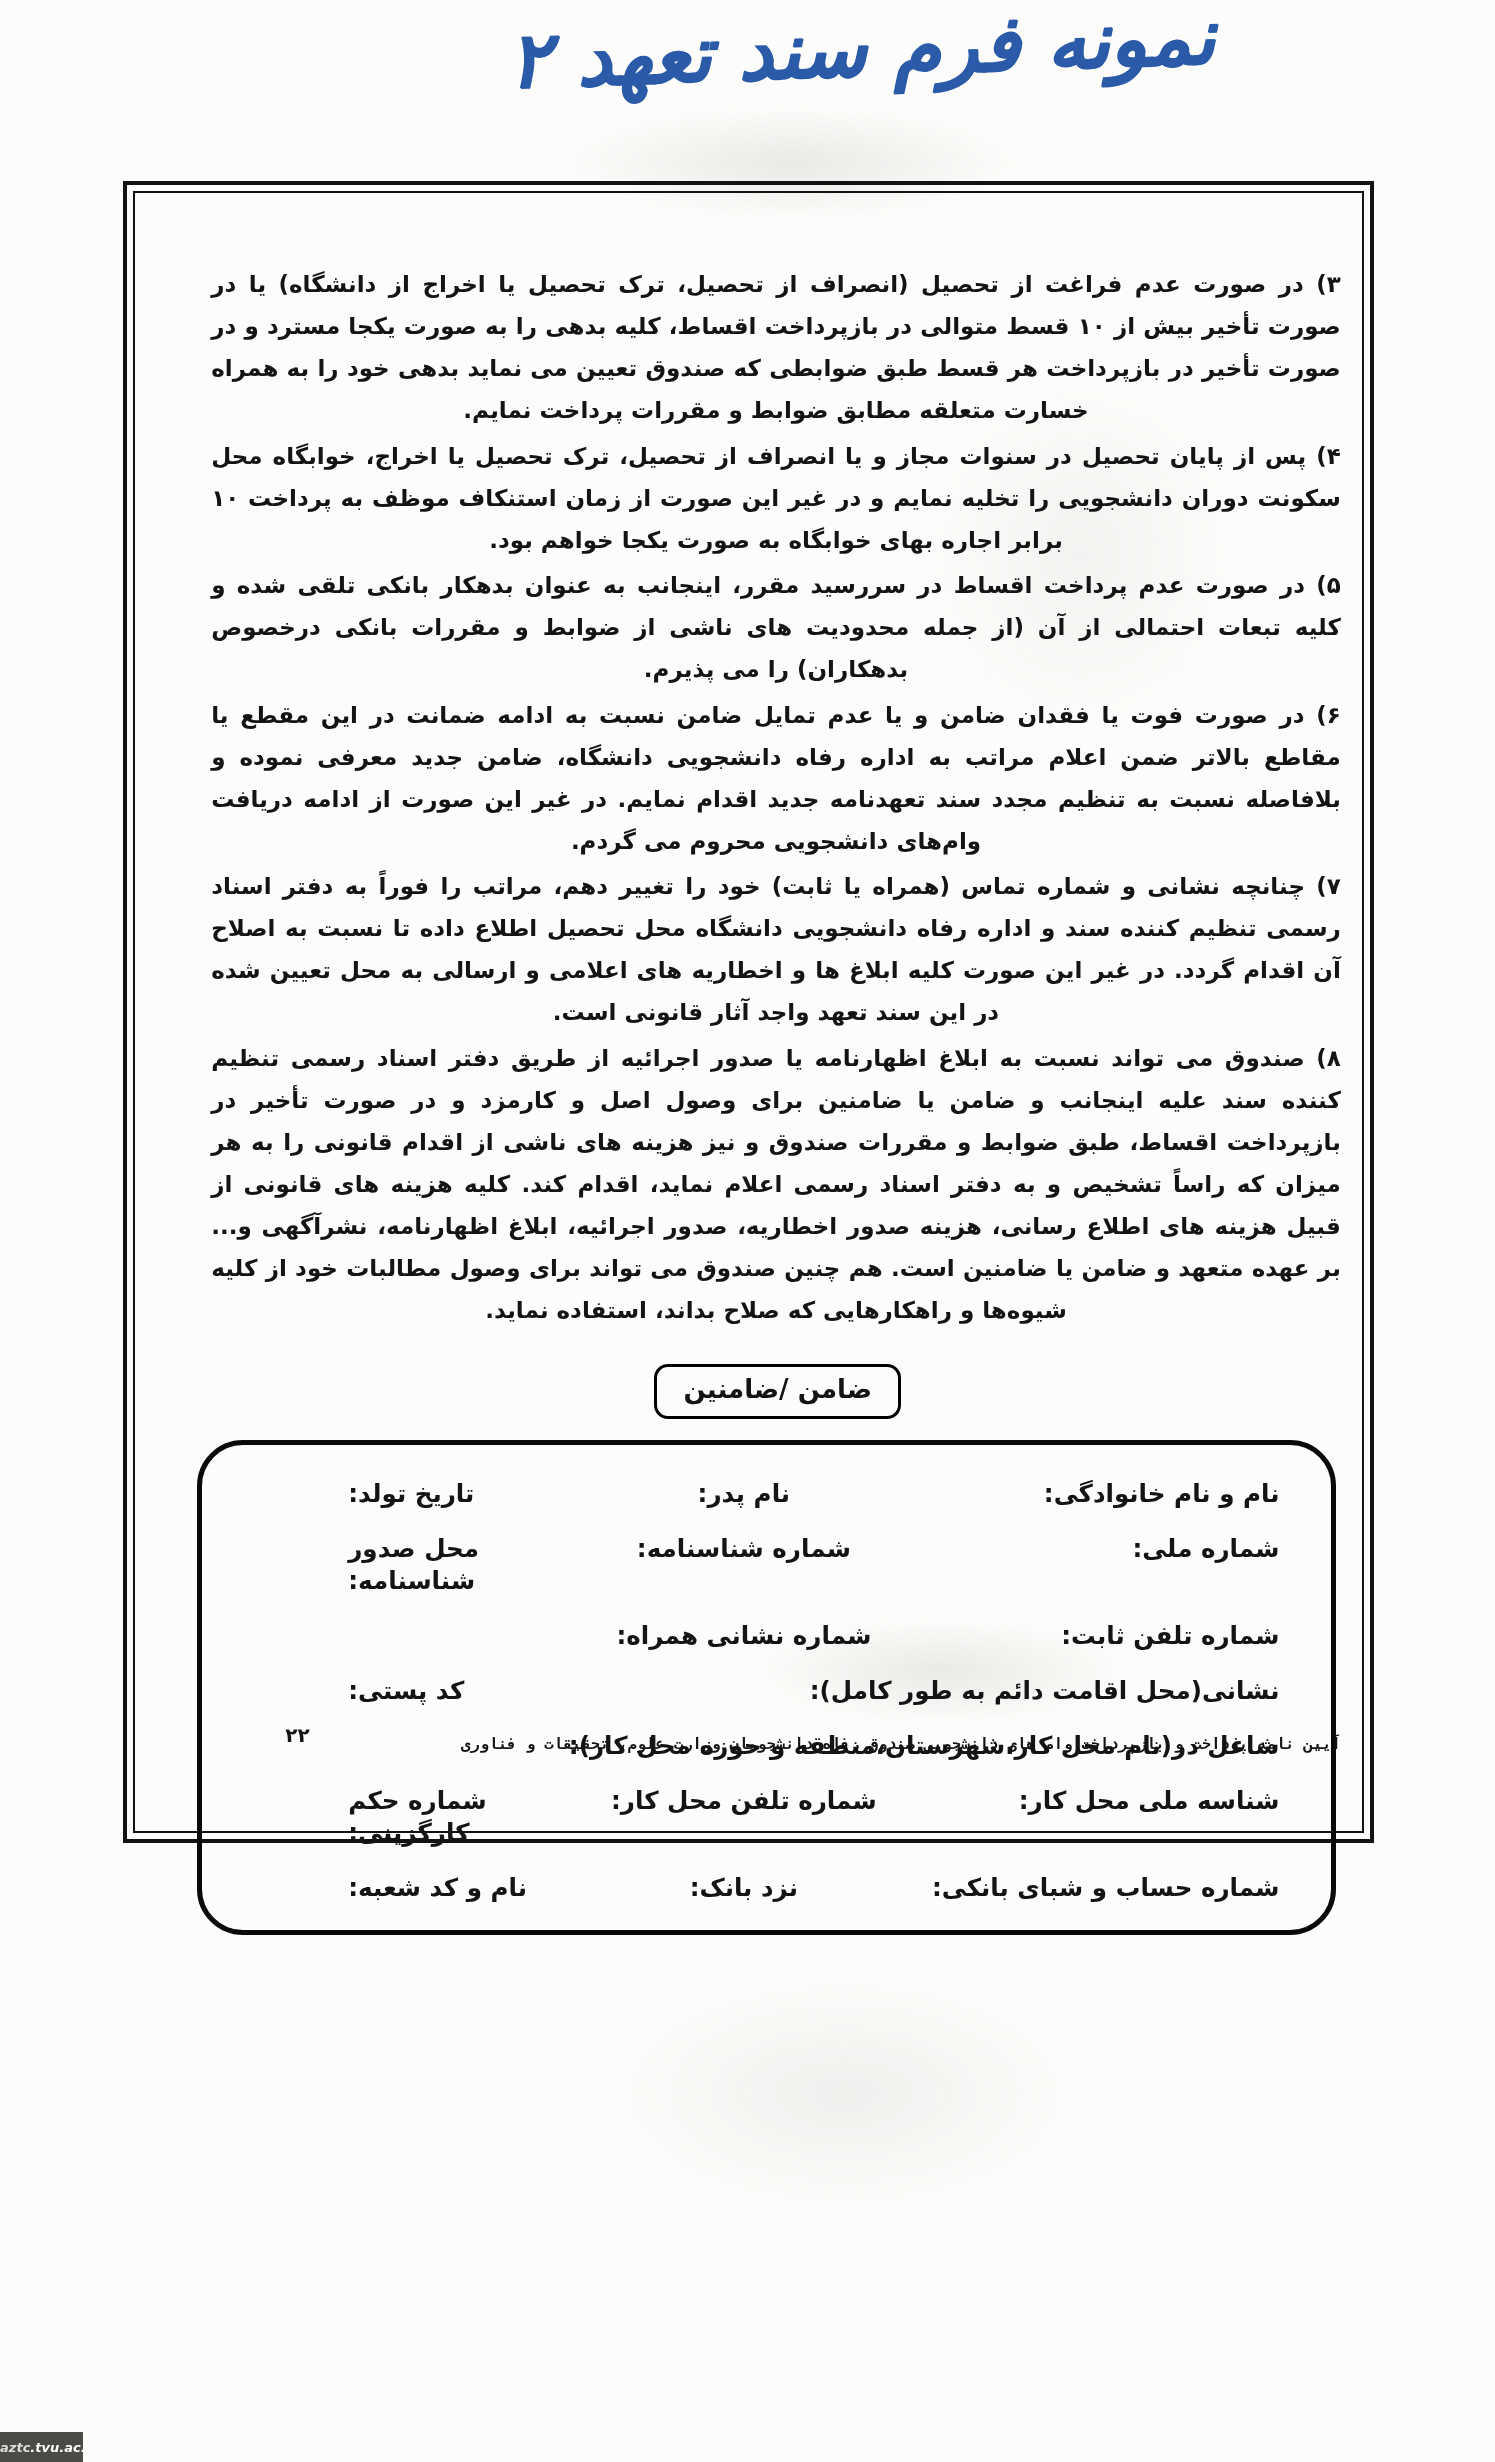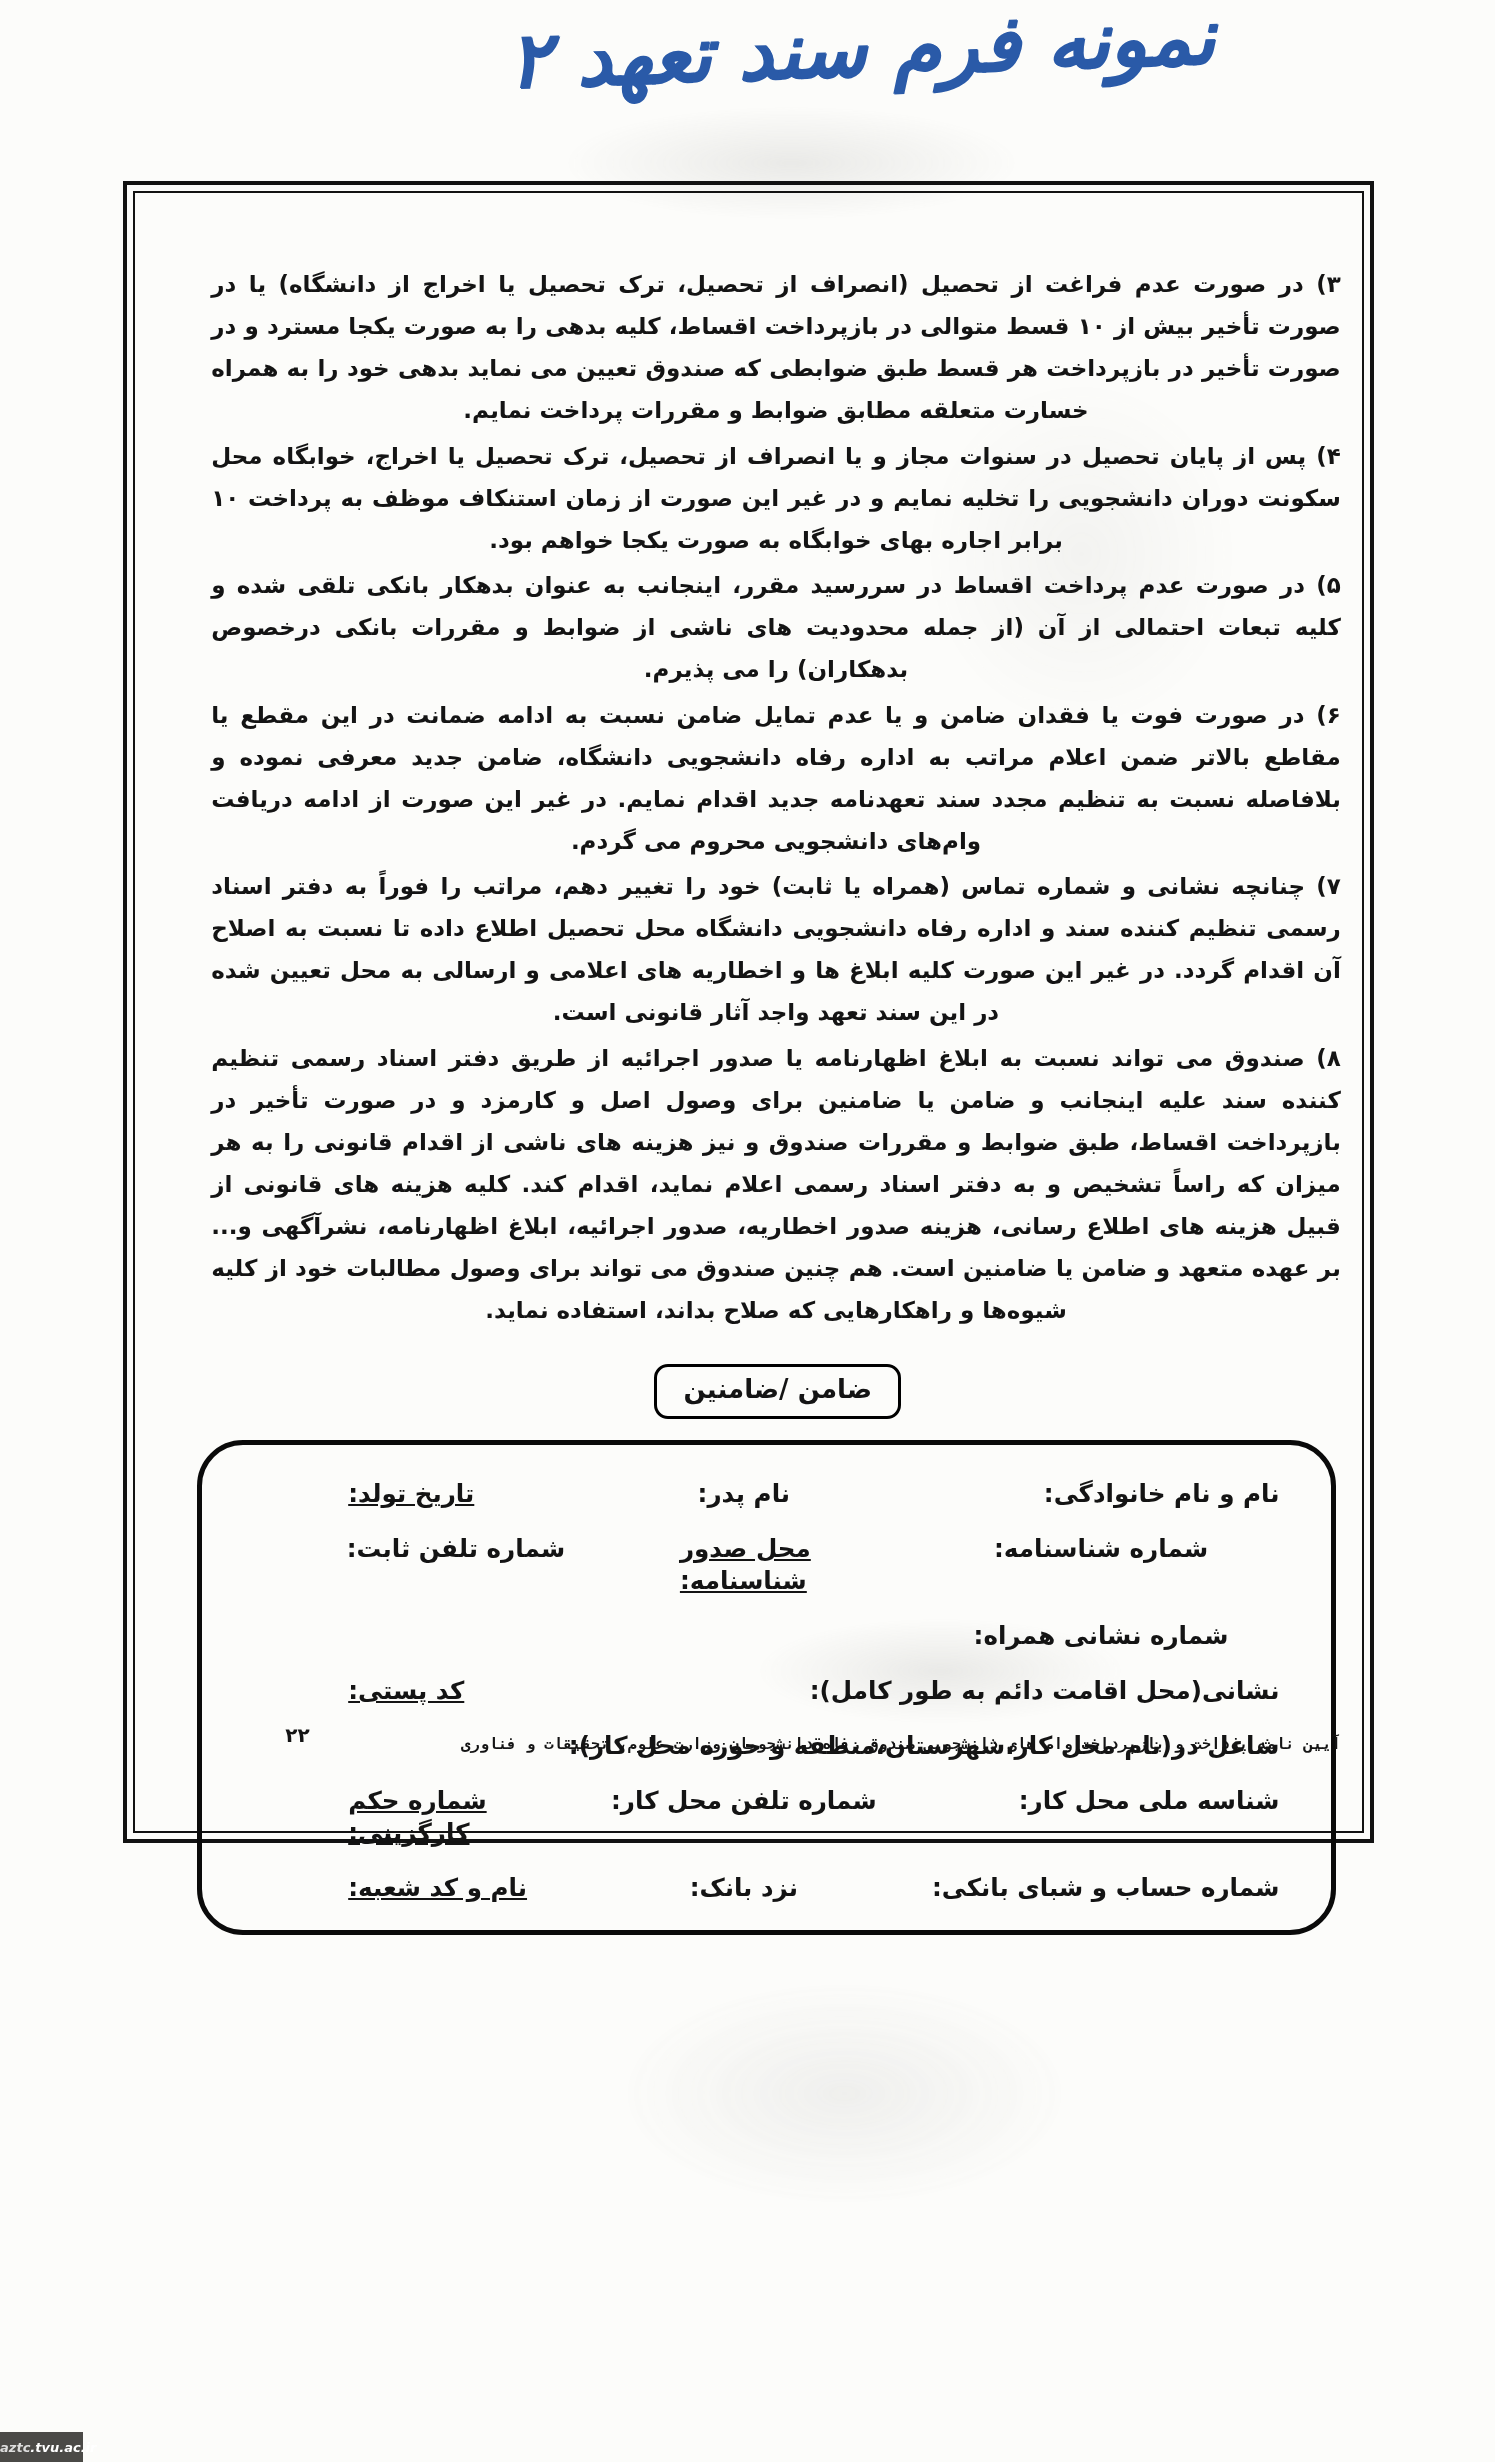--- a/index.html
+++ b/index.html
@@ -59,21 +59,21 @@
   .guarantor-box{
     margin:21px 5.3px 0 -14px;
     border:5.3px solid #0a0a0a;border-radius:46px;
     padding:33px 51px 26px 40px;box-sizing:border-box;
     display:grid;grid-template-columns:1.05fr 1fr .95fr;
     row-gap:23px;column-gap:8.8px;
   }
   .cell{font-size:24.6px;font-weight:800;line-height:32px;}
   .c1{text-align:start;}
   .c2{text-align:center;}
-  .c3{text-align:left;padding-left:106px;text-decoration:underline;} 
+  .c3{text-align:left;padding-left:106px;} 
   .span2{grid-column:span 2;}
   .span3{grid-column:span 3;}
 
   .footer-text{
     position:absolute;left:21px;right:21px;bottom:77px;
     text-align:left;direction:rtl;   
   }
   .footer-text span{
     display:block;text-align:right;font-size:15.4px;font-weight:600;direction:rtl;font-family:Liberation Mono, monospace;
   }
@@ -118,20 +118,21 @@
         <div class="glabel-row">
           <div class="guarantor-label">ضامن /ضامنین</div>
         </div>
 
         <div class="guarantor-box">
 
           <div class="cell c1">نام و نام خانوادگی:</div>
           <div class="cell c2">نام پدر:</div>
           <div class="cell c3">تاریخ تولد:</div>
 
+          <div class="cell c1">شماره ملی:</div>
           <div class="cell c2">شماره شناسنامه:</div>
           <div class="cell c3">محل صدور شناسنامه:</div>
 
           <div class="cell c1">شماره تلفن ثابت:</div>
           <div class="cell c2">شماره نشانی همراه:</div>
           <div class="cell c3"></div>
 
           <div class="cell c1 span2">نشانی(محل اقامت دائم به طور کامل):</div>
           <div class="cell c3">کد پستی:</div>
 

